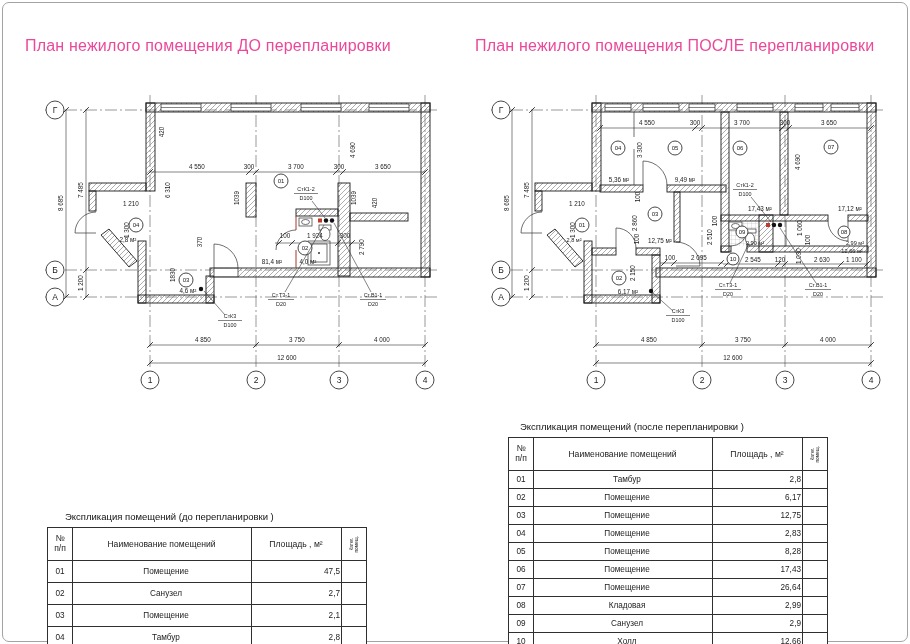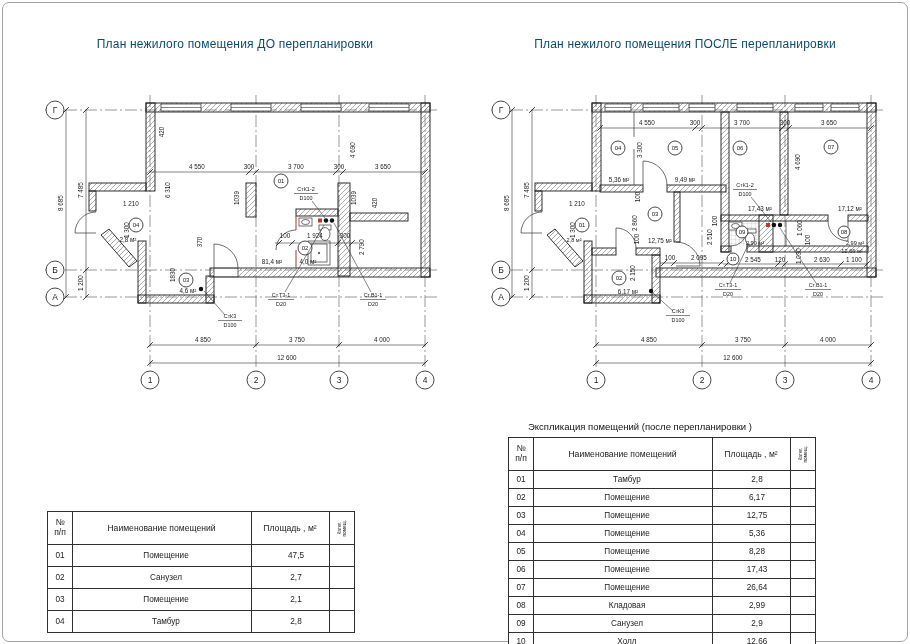--- a/index.html
+++ b/index.html
@@ -1,18 +1,18 @@
 <!DOCTYPE html>
 <html><head>
 <meta charset="utf-8">
 <style>
   html,body{margin:0;padding:0;width:910px;height:644px;background:#fff;overflow:hidden;
     font-family:"Liberation Sans",sans-serif;color:#1c1c1c;position:relative}
   .sheet{position:absolute;inset:2px;border:1px solid #a3a3a3;border-radius:7px}
-  .plan-title{position:absolute;width:420px;text-align:center;font-size:12px;letter-spacing:.2px;color:#0c4a6e}
+  .plan-title{position:absolute;width:420px;text-align:left;font-size:16px;letter-spacing:.2px;color:#ec4899}
   svg{position:absolute;overflow:visible}
   svg text{font-family:"Liberation Sans",sans-serif;fill:#1c1c1c}
   .wall{fill:url(#hatch);stroke:#1b1b1b;stroke-width:.9}
   .win{fill:#fff;stroke:#222;stroke-width:.7}
   .ax{stroke:#555;stroke-width:.6;stroke-dasharray:12 3 2 3;fill:none}
   .dim{stroke:#333;stroke-width:.6;fill:none}
   .tick{stroke:#222;stroke-width:.9;fill:none}
   .door{stroke:#333;stroke-width:.7;fill:none}
   .fix{stroke:#333;stroke-width:.7;fill:#fff}
   .axc{fill:#fff;stroke:#333;stroke-width:.9}
@@ -25,21 +25,21 @@
   .redline{stroke:#a03a2a;stroke-width:1;fill:none}
   .rdot{fill:#111}
   .rsq{fill:#c0392b}
   .tblk{position:absolute}
   .tbl-title{font-size:9.5px;color:#111;margin:0 0 5px 0}
   table{border-collapse:collapse;table-layout:fixed;background:#fff;border:1.5px solid #222}
   th,td{border:1px solid #2f2f2f;font-weight:normal;font-size:8.2px;overflow:hidden;white-space:nowrap}
   th{font-size:8.6px}
   .c0{width:22px;text-align:center}
   .c1{width:168px;text-align:center;padding-left:9px}
-  .c2{width:64px;text-align:center;padding-left:12px}
+  .c2{width:64px;text-align:right;padding-left:24px}
   .c3{width:22px;text-align:center}
   .t-before td{height:19px}
   .t-after td{height:15px}
   tr.hd th{height:30px}
   .hnum div{line-height:1.15}
   .rot{transform:rotate(-90deg);font-size:4.8px;line-height:1.1;display:flex;flex-direction:column;align-items:center}
 </style>
 </head>
 <body>
 
@@ -413,20 +413,21 @@
     <text class="rl" x="347" y="220.5">D20</text>
     <line class="dim" x1="345" y1="208" x2="309" y2="153"></line>
     <text class="rl" x="207" y="238">СтК3</text>
     <line class="dim" x1="195" y1="240.5" x2="219" y2="240.5"></line>
     <text class="rl" x="207" y="246.5">D100</text>
     <line class="dim" x1="202" y1="236" x2="182" y2="218"></line>
   </g>
 </svg>
 
 <div class="tblk" style="left:47px;top:511px">
+  <div class="tbl-title" style="margin-left:18px">Экспликация помещений  (до перепланировки )</div>
   <table class="t-before">
     <tbody>
         <tr class="hd">
       <th class="c0 hnum">
         <div>№</div>
         <div>п/п</div>
       </th>
       <th class="c1" style="text-align:center;padding-left:0">Наименование помещений</th>
       <th class="c2" style="text-align:center;padding-left:0">Площадь , м²</th>
       <th class="c3">
@@ -458,21 +459,21 @@
           <td class="c0">04</td>
           <td class="c1">Тамбур</td>
           <td class="c2">2,8</td>
           <td class="c3"></td>
         </tr>
   </tbody>
     </table>
 </div>
 
 <div class="tblk" style="left:508px;top:421px">
-  <div class="tbl-title" style="margin-left:20px">Экспликация помещений  (после перепланировки )</div>
+  <div class="tbl-title" style="margin-left:12px">Экспликация помещений  (после перепланировки )</div>
   <table class="t-after">
     <tbody>
         <tr class="hd">
       <th class="c0 hnum">
         <div>№</div>
         <div>п/п</div>
       </th>
       <th class="c1" style="width:172px;text-align:center;padding-left:0">Наименование помещений</th>
       <th class="c2" style="width:62px;text-align:center;padding-left:0">Площадь , м²</th>
       <th class="c3" style="width:20px">
@@ -496,21 +497,21 @@
         </tr>
     <tr>
           <td class="c0">03</td>
           <td class="c1">Помещение</td>
           <td class="c2">12,75</td>
           <td class="c3"></td>
         </tr>
     <tr>
           <td class="c0">04</td>
           <td class="c1">Помещение</td>
-          <td class="c2">5,36</td>
+          <td class="c2">2,83</td>
           <td class="c3"></td>
         </tr>
     <tr>
           <td class="c0">05</td>
           <td class="c1">Помещение</td>
           <td class="c2">8,28</td>
           <td class="c3"></td>
         </tr>
     <tr>
           <td class="c0">06</td>

